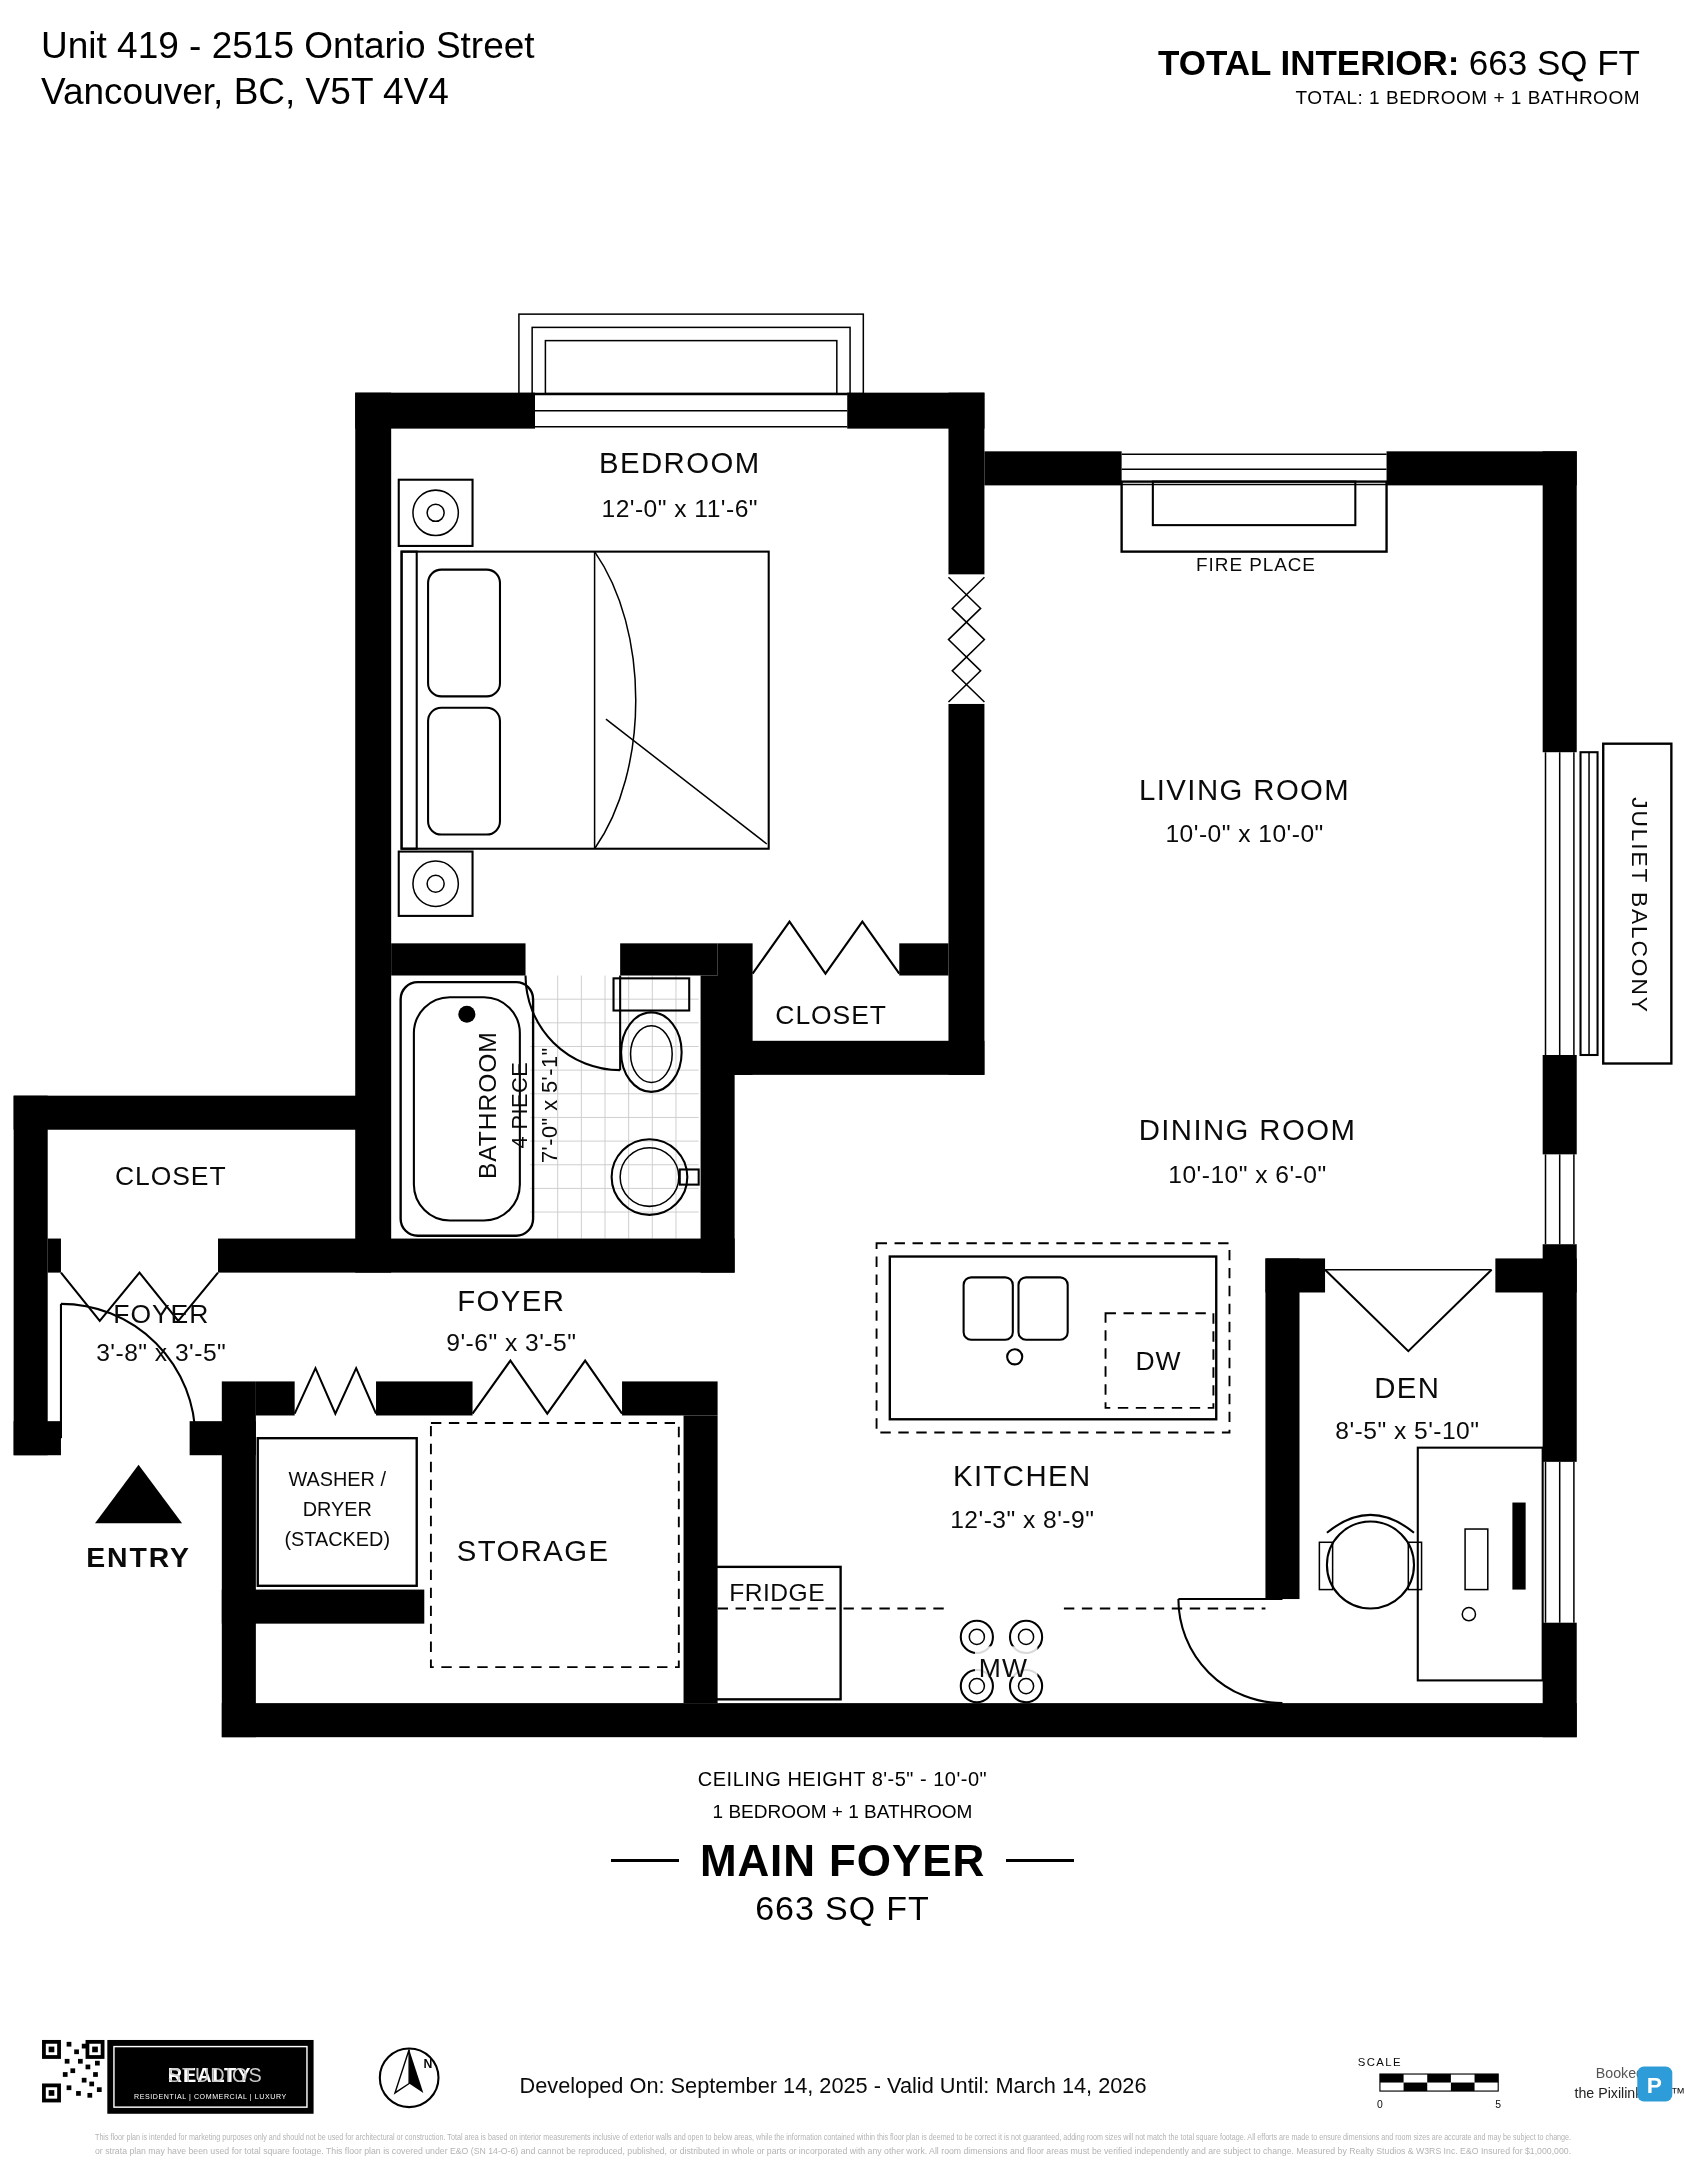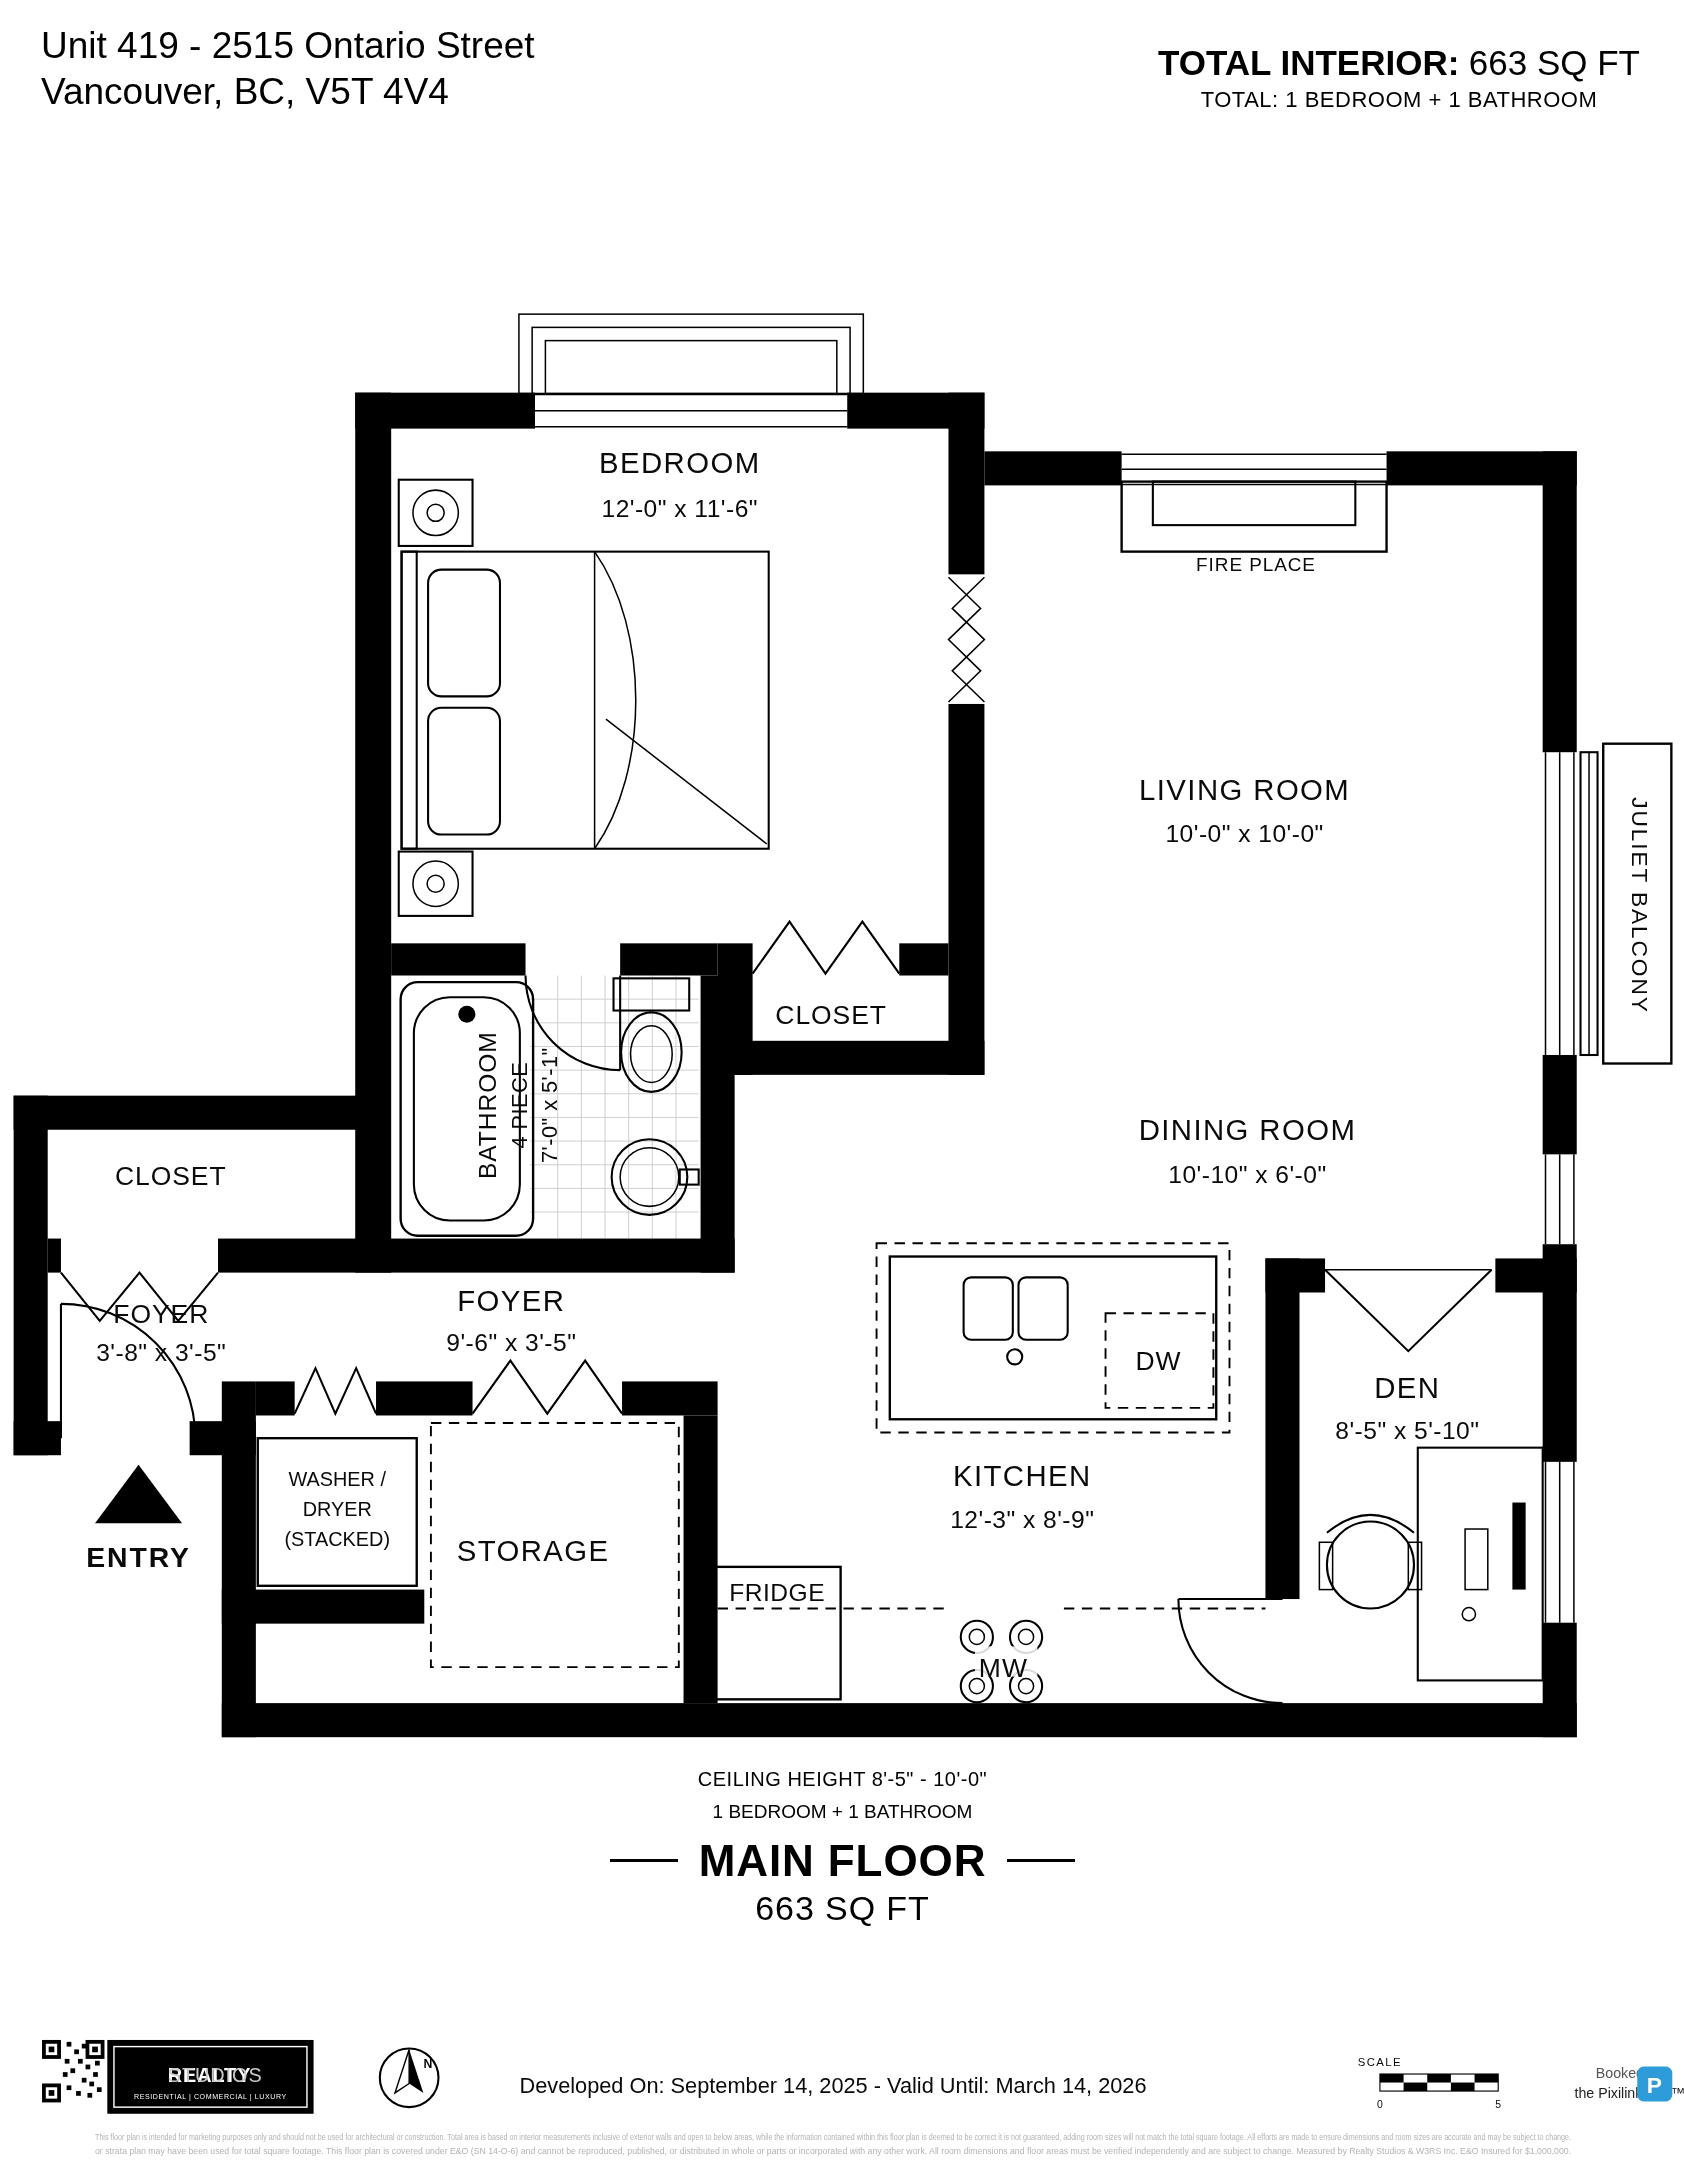--- a/index.html
+++ b/index.html
@@ -8,21 +8,21 @@
   svg.plan{position:absolute;left:0;top:0;font-family:"Liberation Sans","DejaVu Sans",sans-serif;}
 
   
   .hdr-left{position:absolute;left:41px;top:23px;line-height:1.24;}
   .hdr-title,.hdr-addr{font-size:37px;font-weight:normal;}
   .hdr-year{font-size:31px;font-weight:normal;margin-top:1.9px;}
   .hdr-right{position:absolute;right:45px;top:26.5px;text-align:right;}
   .hdr-total{font-size:35px;margin-top:16px;}
   .hdr-total .lbl{font-weight:bold;}
   .hdr-total .val{font-weight:normal;margin-left:9.5px;}
-  .hdr-sub{font-size:22px;margin-top:4.7px;letter-spacing:0.5px;text-align:center;}
+  .hdr-sub{font-size:19px;margin-top:4.7px;letter-spacing:0.5px;}
 
   
   .summary{position:absolute;left:0;top:1768px;width:100%;text-align:center;}
   .sum-ceiling{font-size:20px;letter-spacing:0.5px;}
   .sum-config{font-size:19px;margin-top:9.5px;}
   .sum-floor{display:flex;align-items:center;justify-content:center;gap:21px;margin-top:13.2px;
              font-size:44px;font-weight:bold;letter-spacing:0.9px;}
   .sum-floor .rule{width:68px;height:2.8px;background:#000;}
   .sum-area{font-size:34px;margin-top:3.8px;letter-spacing:0.9px;}
 
@@ -386,20 +386,20 @@
 
     <text class="t t-disc" x="880" y="2262" textLength="1560" lengthAdjust="spacingAndGlyphs">This floor plan is intended for marketing purposes only and should not be used for architectural or construction. Total area is based on interior measurements inclusive of exterior walls and open to below areas, while the information contained within this floor plan is deemed to be correct it is not guaranteed, adding room sizes will not match the total square footage. All efforts are made to ensure dimensions and room sizes are accurate and may be subject to change.</text>
     <text class="t t-disc" x="880" y="2276" textLength="1560" lengthAdjust="spacingAndGlyphs">or strata plan may have been used for total square footage. This floor plan is covered under E&amp;O (SN 14-O-6) and cannot be reproduced, published, or distributed in whole or parts or incorporated with any other work. All room dimensions and floor areas must be verified independently and are subject to change. Measured by Realty Studios &amp; W3RS Inc. E&amp;O Insured for $1,000,000.</text>
   </svg>
 
   <div class="summary">
     <div class="sum-ceiling">CEILING HEIGHT 8'-5" - 10'-0"</div>
     <div class="sum-config">1 BEDROOM + 1 BATHROOM</div>
     <div class="sum-floor">
       <span class="rule"></span>
-      <span>MAIN FLOOR</span>
+      <span>MAIN FOYER</span>
       <span class="rule"></span>
     </div>
     <div class="sum-area">663 SQ FT</div>
   </div>
 
 </div>
 
 
 </body></html>

